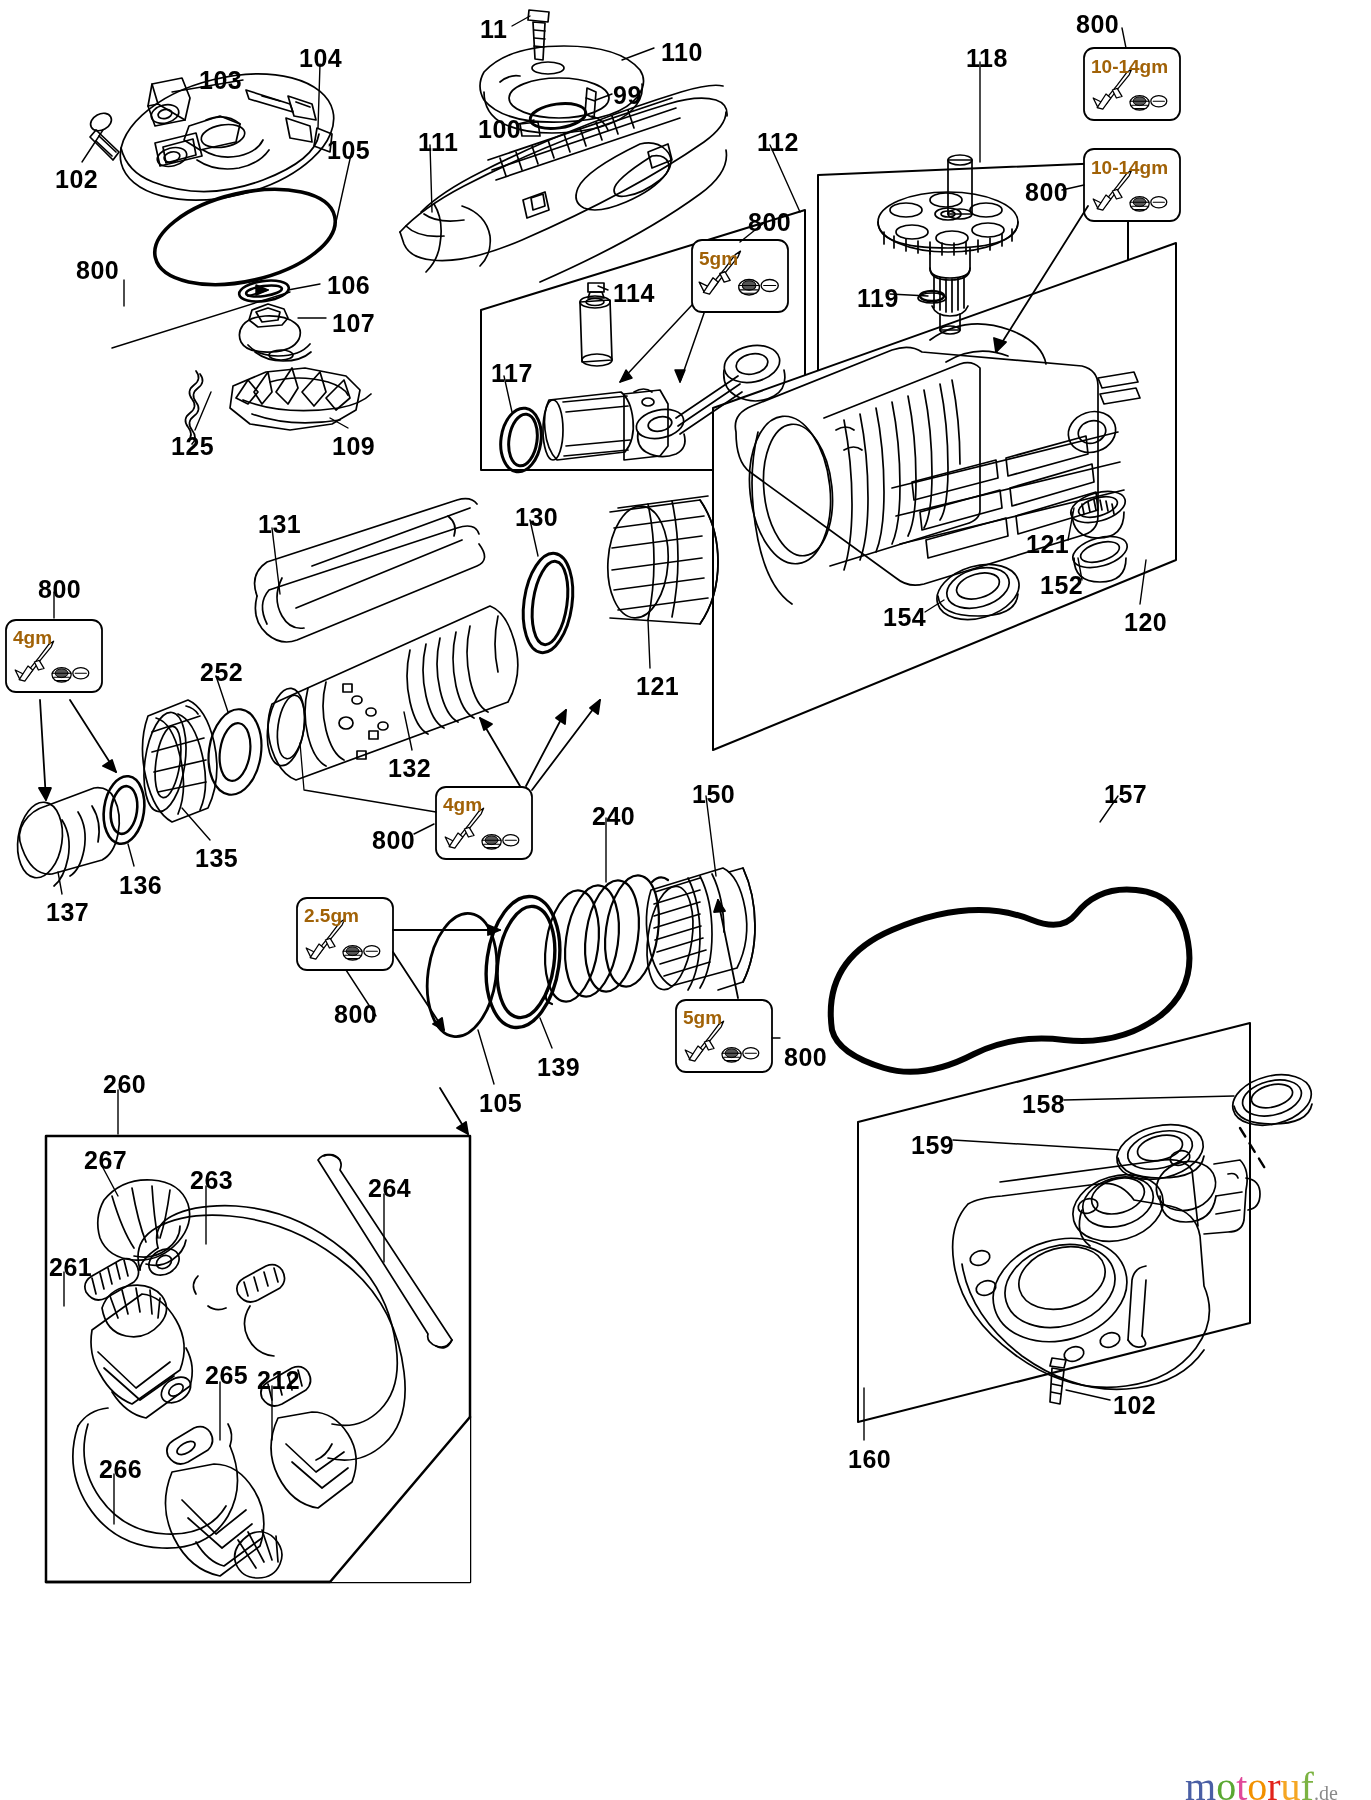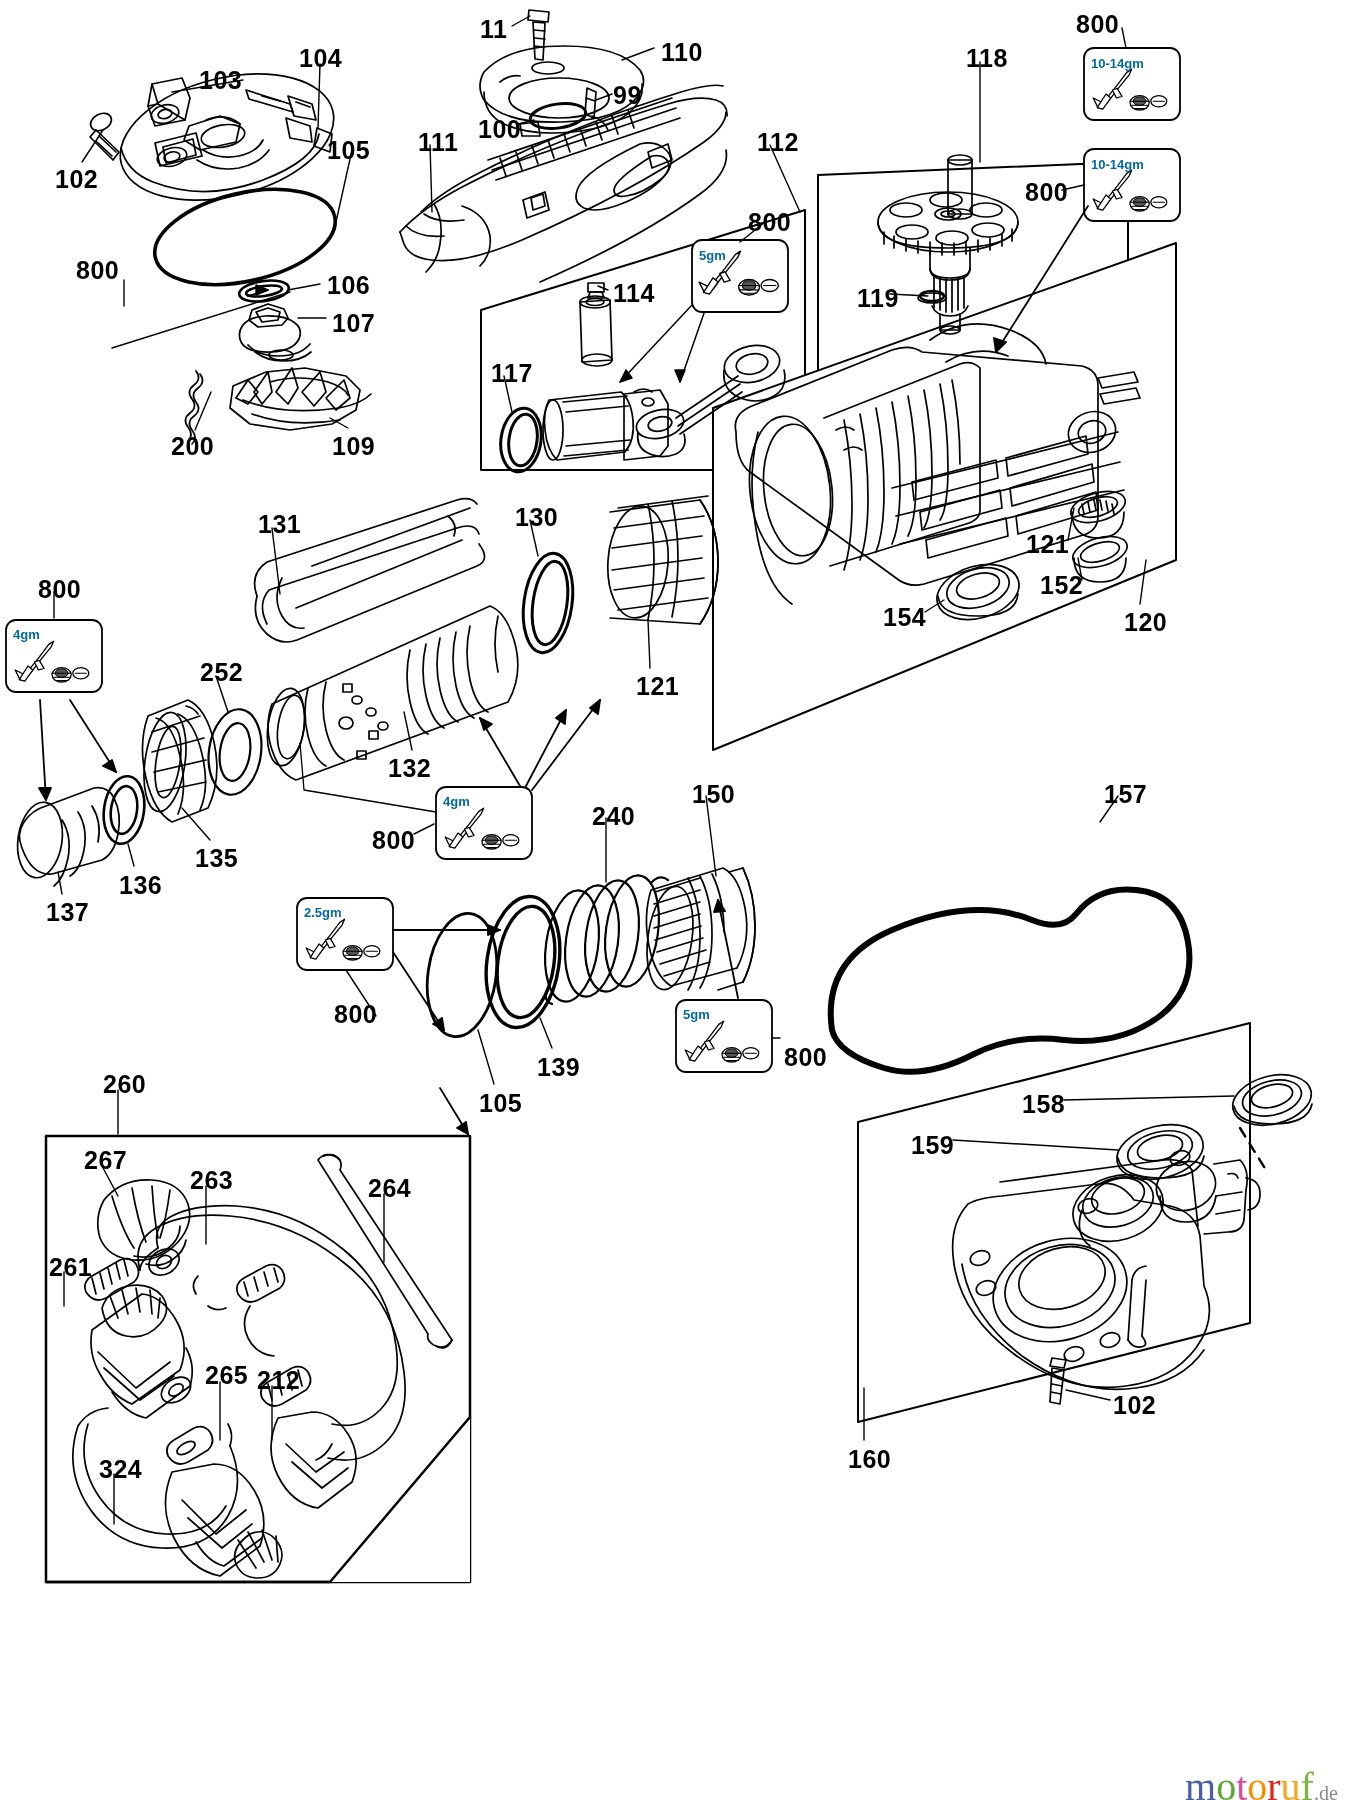--- a/index.html
+++ b/index.html
@@ -1,22 +1,22 @@
 <!DOCTYPE html>
 <html><head>
 <meta charset="utf-8">
 <style>
   html,body{margin:0;padding:0;background:#fff;}
   body{font-family:"Liberation Sans",sans-serif;}
   #sheet{position:relative;width:1371px;height:1800px;background:#ffffff;overflow:hidden;}
   #art{position:absolute;left:0;top:0;width:1371px;height:1800px;}
   .lbl{position:absolute;font-family:"Liberation Sans",sans-serif;font-weight:bold;color:#000;
        font-size:25px;line-height:1;letter-spacing:0.5px;white-space:nowrap;}
-  .gm{position:absolute;font-family:"Liberation Sans",sans-serif;font-weight:bold;color:#0369a1;
-      font-size:13px;line-height:1;white-space:nowrap;}
+  .gm{position:absolute;font-family:"Liberation Sans",sans-serif;font-weight:bold;color:#a16207;
+      font-size:19px;line-height:1;white-space:nowrap;}
   #logo{position:absolute;left:1185px;top:1767px;font-family:"Liberation Serif",serif;
         font-size:40px;line-height:1;white-space:nowrap;}
   #logo span{display:inline-block;}
   #logo .suffix{font-size:20px;color:#8a8a8a;font-family:"Liberation Serif",serif;}
 </style>
 </head>
 <body>
 
 <div id="sheet">
 
@@ -643,21 +643,21 @@
   </g>
 </svg>
 
 <div class="lbl" style="left:55px;top:167px">102</div>
 <div class="lbl" style="left:199px;top:68px">103</div>
 <div class="lbl" style="left:299px;top:46px">104</div>
 <div class="lbl" style="left:327px;top:138px">105</div>
 <div class="lbl" style="left:76px;top:258px">800</div>
 <div class="lbl" style="left:327px;top:273px">106</div>
 <div class="lbl" style="left:332px;top:311px">107</div>
-<div class="lbl" style="left:171px;top:434px">200</div>
+<div class="lbl" style="left:171px;top:434px">125</div>
 <div class="lbl" style="left:332px;top:434px">109</div>
 
 <div class="lbl" style="left:480px;top:17px">11</div>
 <div class="lbl" style="left:661px;top:40px">110</div>
 <div class="lbl" style="left:613px;top:83px">99</div>
 <div class="lbl" style="left:478px;top:117px">100</div>
 <div class="lbl" style="left:418px;top:130px">111</div>
 <div class="lbl" style="left:757px;top:130px">112</div>
 <div class="lbl" style="left:748px;top:210px">800</div>
 <div class="lbl" style="left:613px;top:281px">114</div>
@@ -697,21 +697,21 @@
 <div class="lbl" style="left:1113px;top:1393px">102</div>
 <div class="lbl" style="left:848px;top:1447px">160</div>
 
 <div class="lbl" style="left:103px;top:1072px">260</div>
 <div class="lbl" style="left:84px;top:1148px">267</div>
 <div class="lbl" style="left:190px;top:1168px">263</div>
 <div class="lbl" style="left:368px;top:1176px">264</div>
 <div class="lbl" style="left:49px;top:1255px">261</div>
 <div class="lbl" style="left:205px;top:1363px">265</div>
 <div class="lbl" style="left:257px;top:1368px">212</div>
-<div class="lbl" style="left:99px;top:1457px">324</div>
+<div class="lbl" style="left:99px;top:1457px">266</div>
 
 <div class="gm" style="left:1091px;top:57px">10-14gm</div>
 <div class="gm" style="left:1091px;top:158px">10-14gm</div>
 <div class="gm" style="left:699px;top:249px">5gm</div>
 <div class="gm" style="left:13px;top:628px">4gm</div>
 <div class="gm" style="left:443px;top:795px">4gm</div>
 <div class="gm" style="left:304px;top:906px">2.5gm</div>
 <div class="gm" style="left:683px;top:1008px">5gm</div>
 
 <div id="logo">

